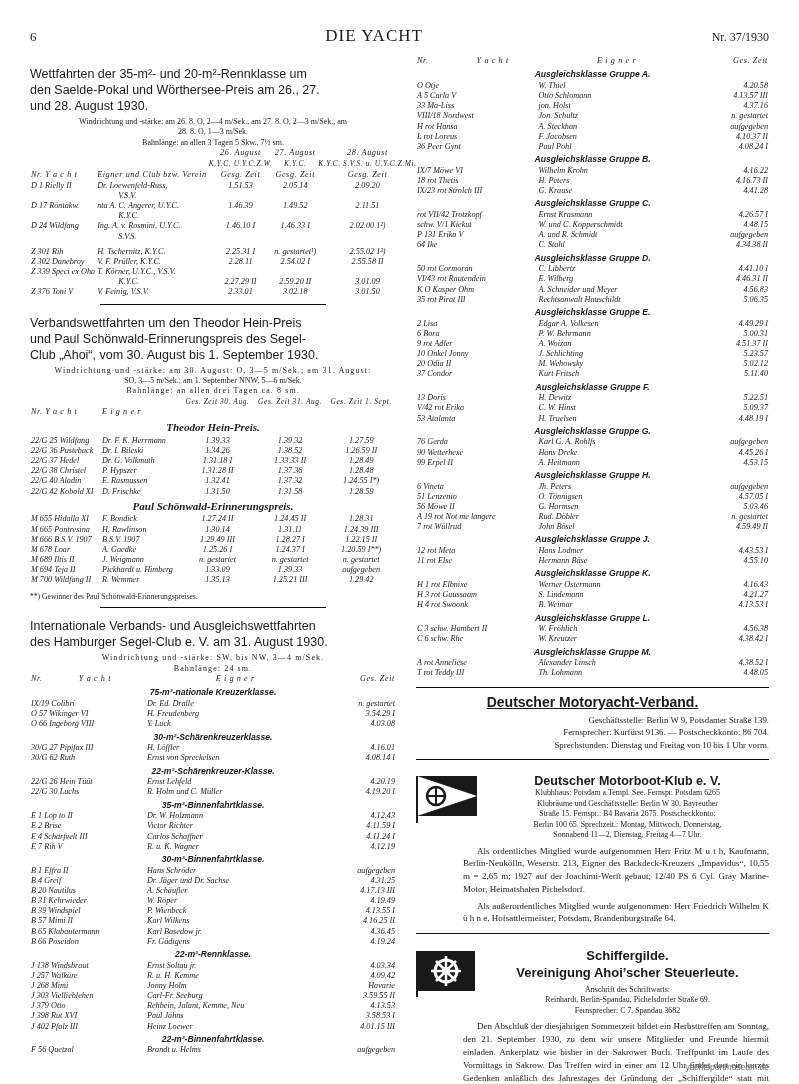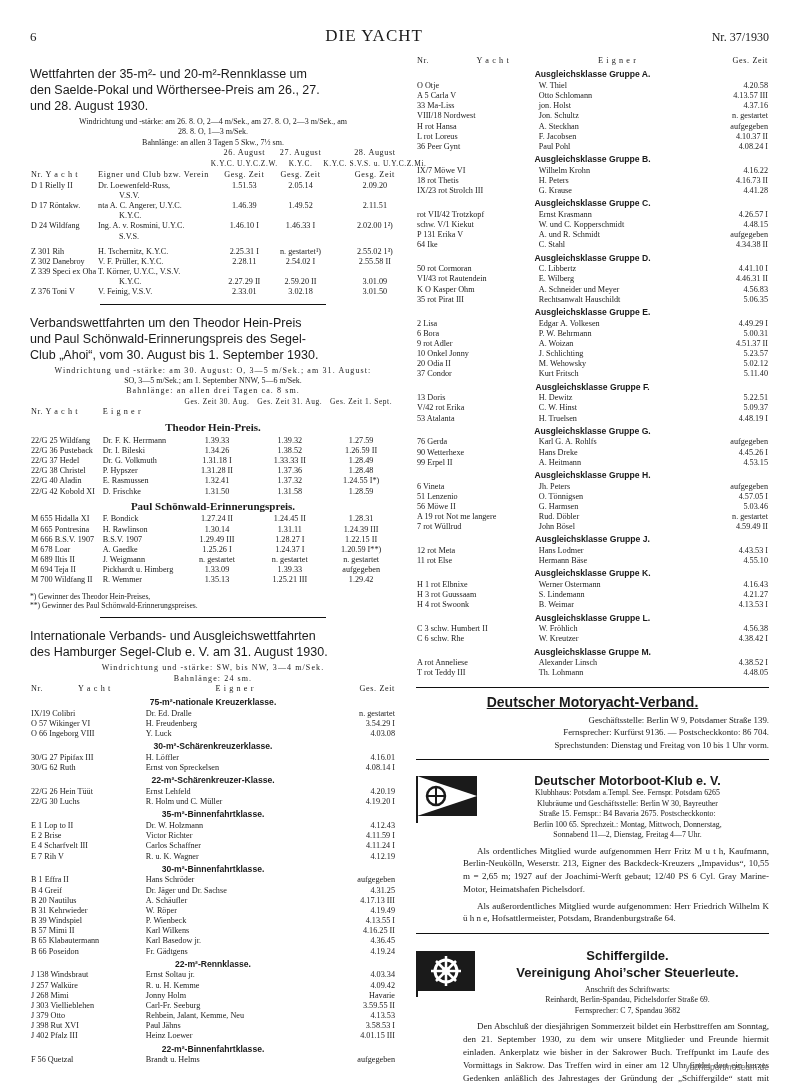--- a/index.html
+++ b/index.html
@@ -8,21 +8,21 @@
   .hdr{display:flex;align-items:baseline;justify-content:space-between;font-size:12px;}
   .hdr .pno{font-size:13px;}
   .hdr .mast{font-size:17px;letter-spacing:1px;font-family:"Liberation Serif",serif;}
   .hdr .iss{font-size:12px;}
   .cols{display:flex;gap:20px;margin-top:10px;}
   .col{width:366px;}
   h2.t{font-family:"Liberation Sans",sans-serif;font-weight:normal;font-size:12.5px;text-align:left;line-height:1.28;margin:10px 0 3px 0;}
   .cen{text-align:center;}
   .sm2{font-size:8px;line-height:1.3;}
   .spaced{letter-spacing:1.1px;}
-  table{border-collapse:collapse;width:100%;font-size:8.2px;}
+  table{border-collapse:collapse;width:100%;font-size:8.2px;font-style:italic;}
   td{padding:0 1px;vertical-align:top;line-height:1.24;white-space:nowrap;}
   .hd td{font-size:8.2px;letter-spacing:.6px;padding-bottom:1px;}
   .ctr{text-align:center;}
   .rgt{text-align:right;}
   .cls{font-family:"Liberation Sans",sans-serif;font-weight:bold;font-size:8.6px;text-align:center;padding:2px 0 1px 0;}
   .secttitle{font-family:"Liberation Serif",serif;font-weight:bold;font-size:11px;text-align:center;padding:3px 0 1px 0;}
   .note{font-size:7.6px;line-height:1.3;margin-top:3px;}
   .hr-s{border-top:1px solid #111;width:62%;margin:6px auto 5px auto;}
   .box-title{font-family:"Liberation Sans",sans-serif;font-weight:bold;font-size:14px;text-align:center;margin:6px 0 4px 0;text-decoration:underline;}
   .para{font-size:9px;line-height:1.42;text-align:justify;margin:4px 0;}
@@ -283,21 +283,20 @@
         <tr>
               <td>M 700 Wildfang II</td>
               <td>R. Wemmer</td>
               <td class="ctr">1.35.13</td>
               <td class="ctr">1.25.21  III</td>
               <td class="ctr">1.29.42</td>
             </tr>
       </tbody>
         </table>
       <div class="note" style="margin-top:6px">
-        <div>*) Gewinner des Theodor Hein-Preises,</div>
         <div>**) Gewinner des Paul Schönwald-Erinnerungspreises.</div>
       </div>
 
       <div class="hr-s"></div>
 
       <h2 class="t">
         <span>Internationale Verbands- und Ausgleichswettfahrten</span><br>
         <span>des Hamburger Segel-Club e. V. am 31. August 1930.</span>
       </h2>
       <div class="sm2 cen spaced">Windrichtung und -stärke: SW, bis NW, 3—4 m/Sek.</div>

